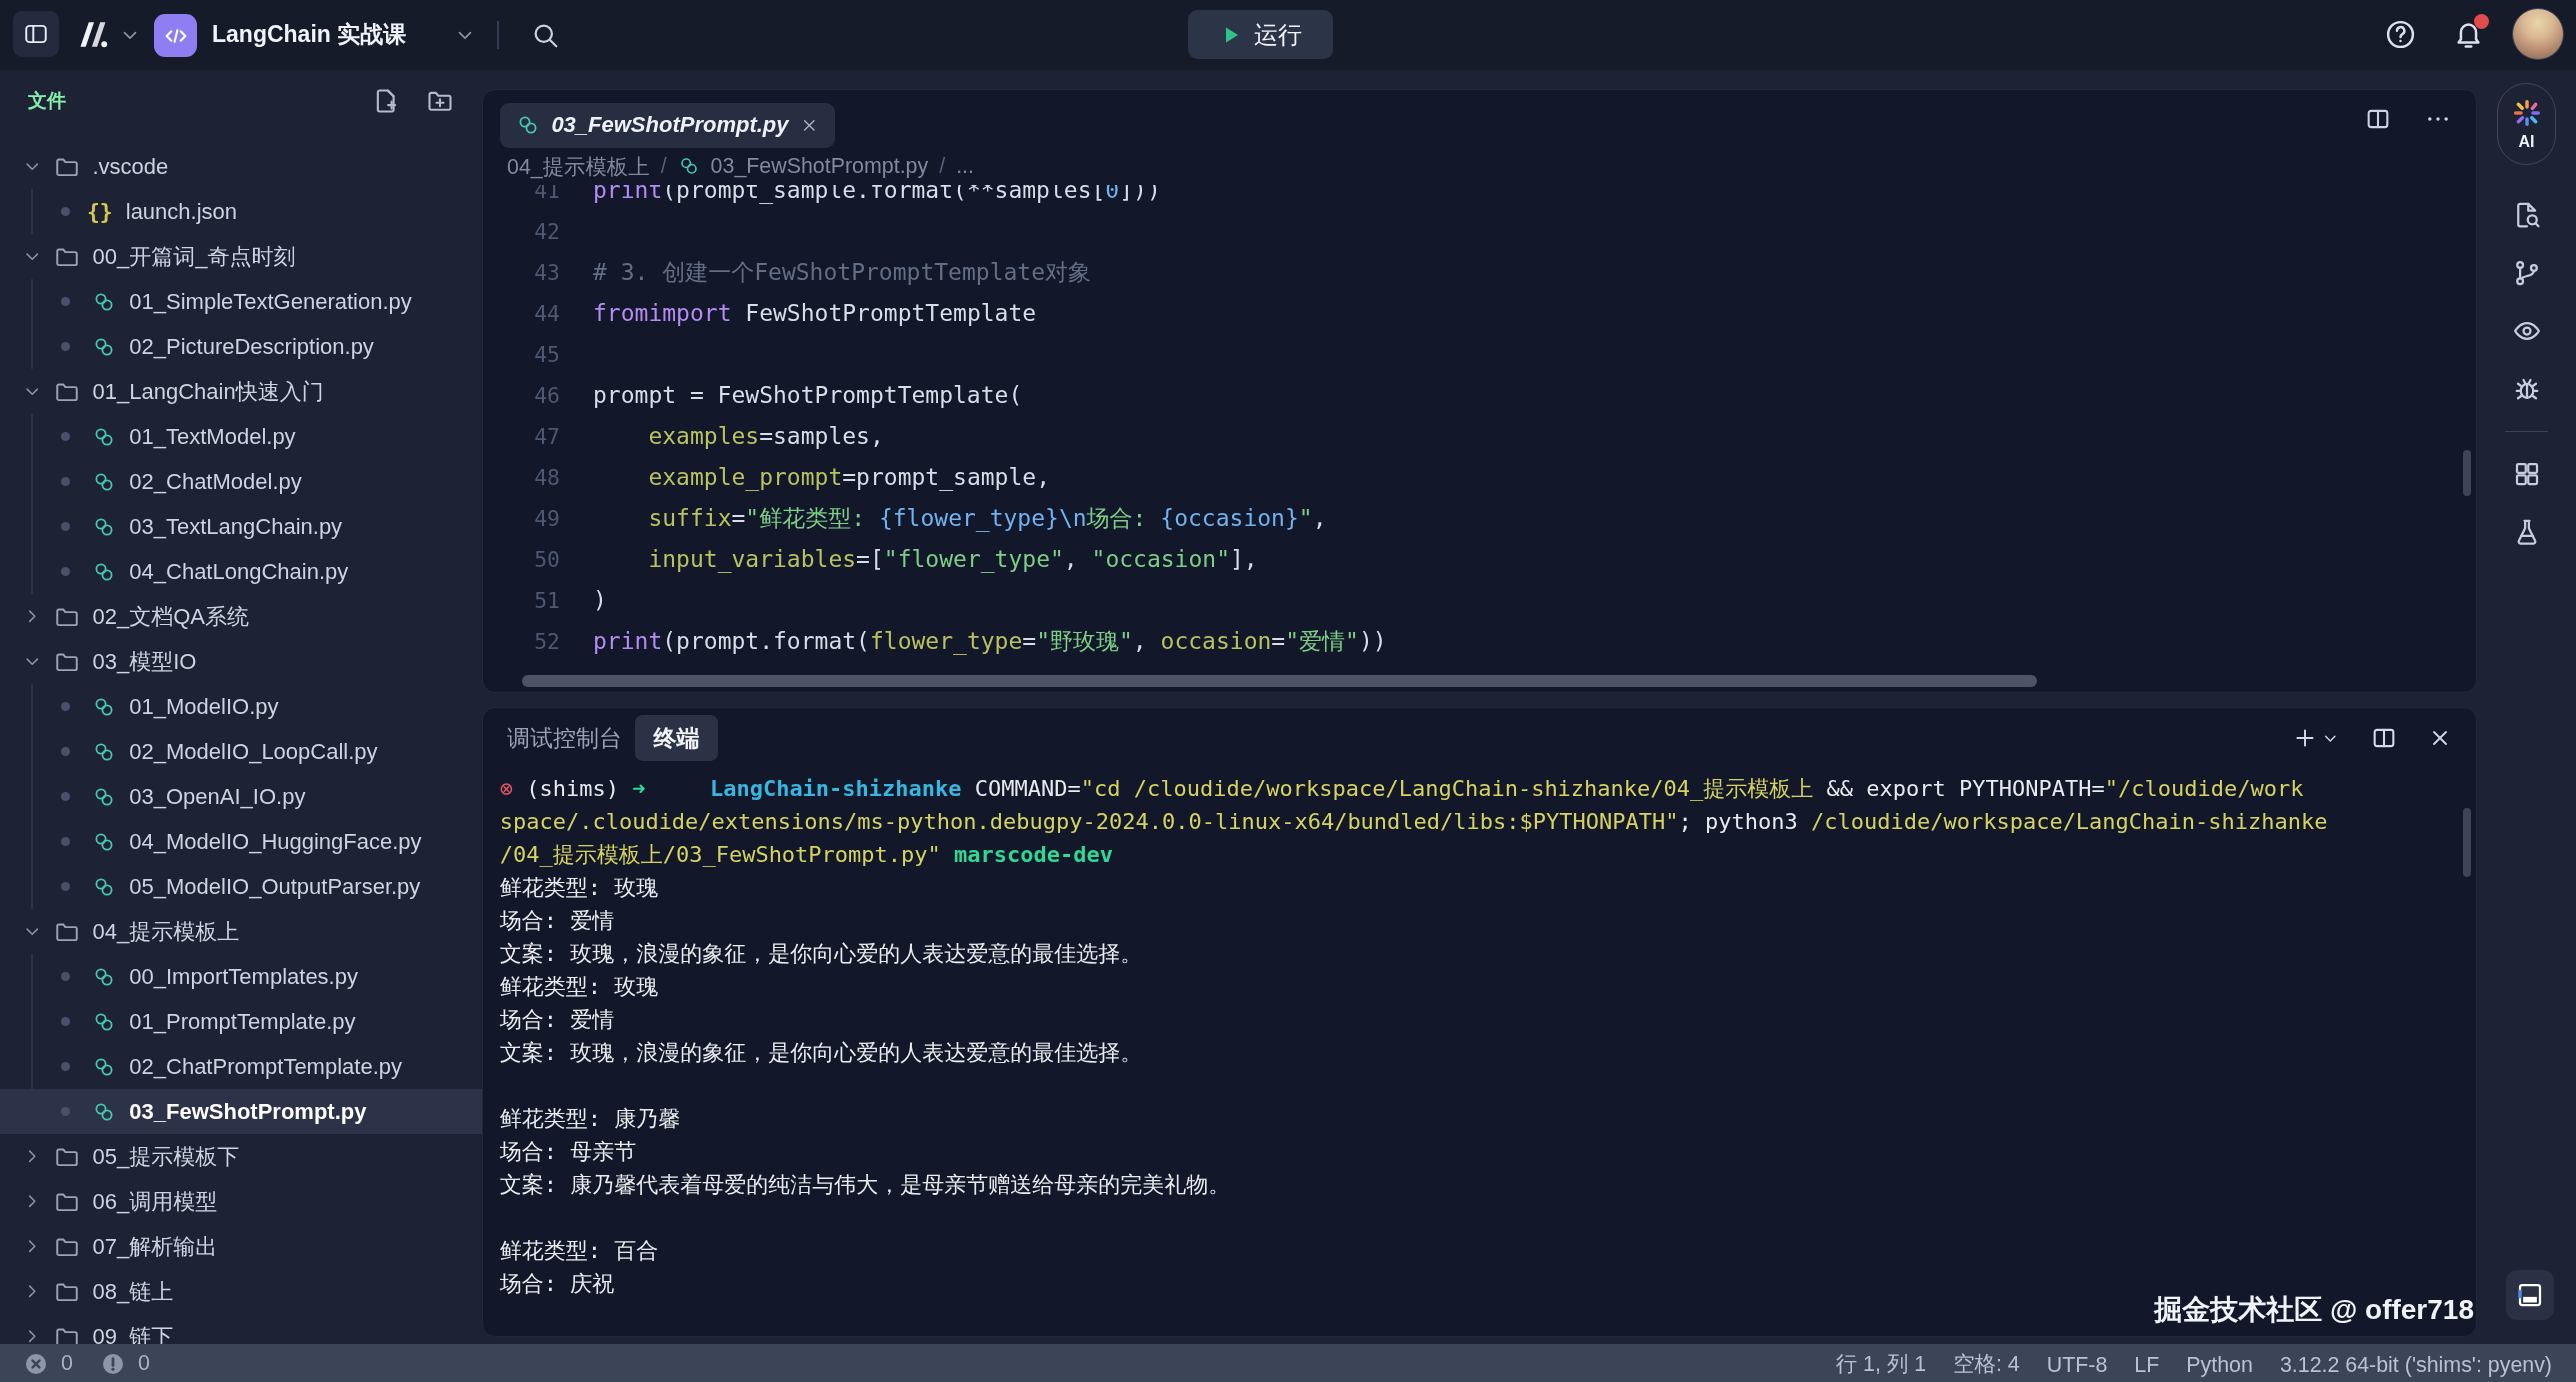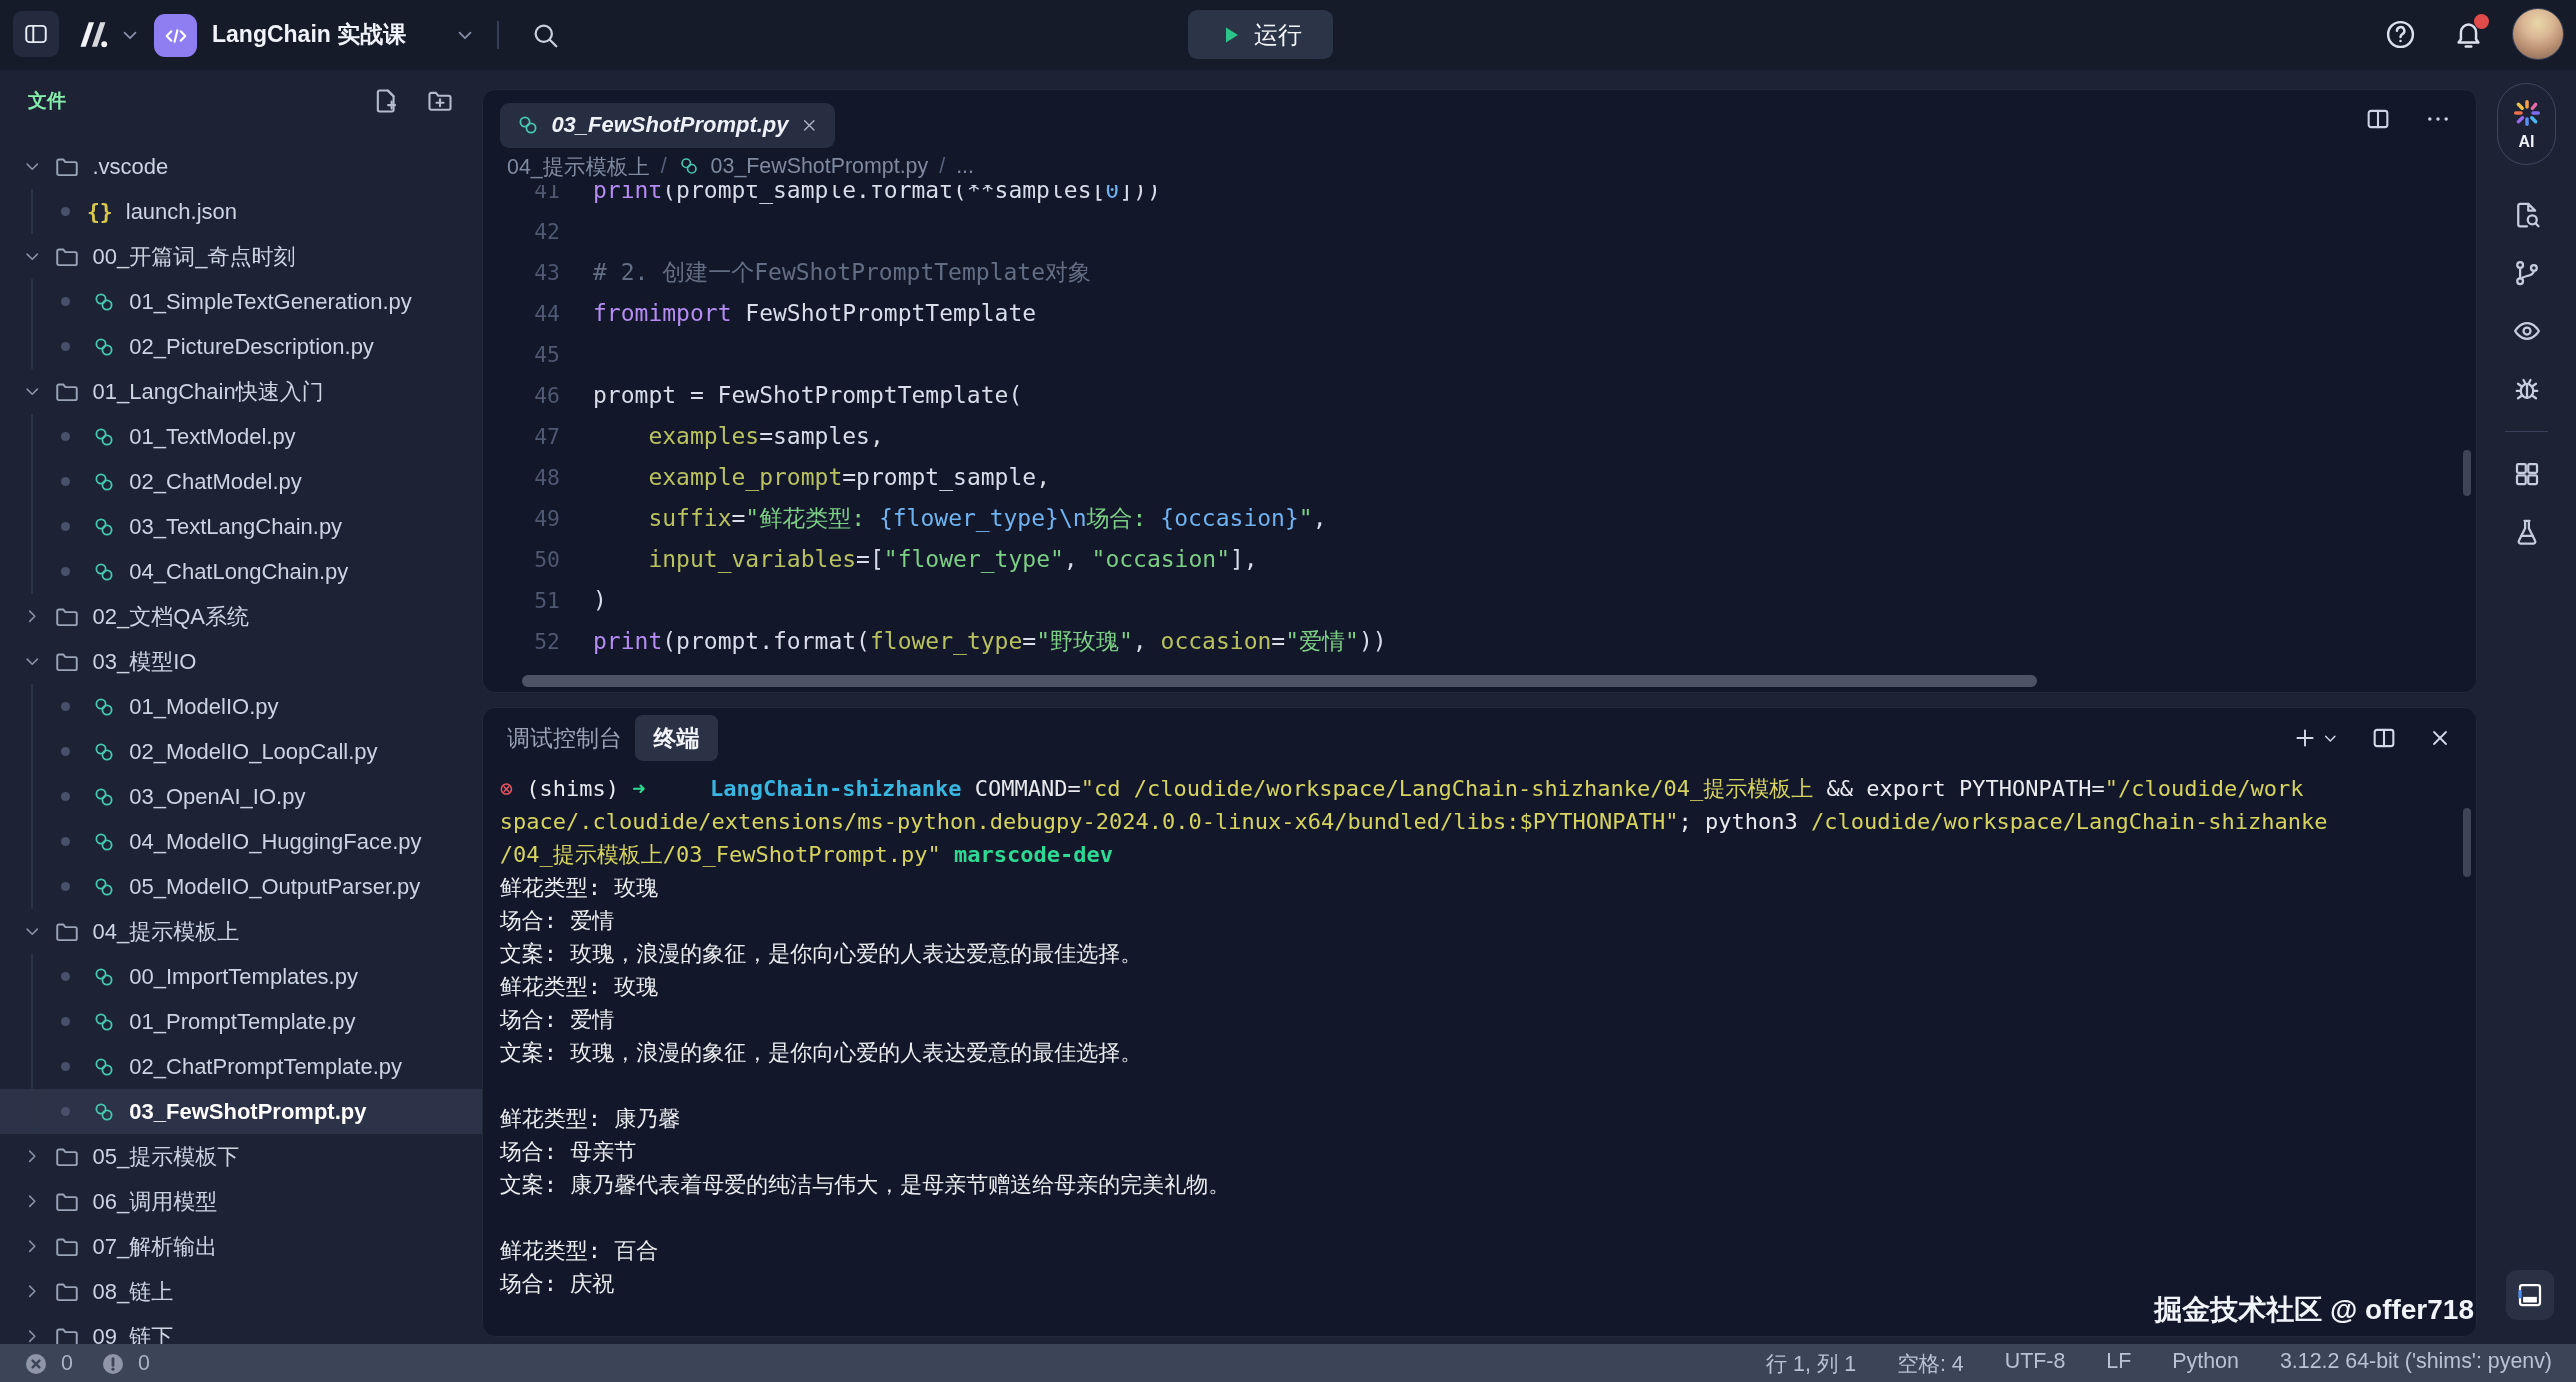--- a/index.html
+++ b/index.html
@@ -100,21 +100,21 @@
   .ab-item{height:58px;display:flex;align-items:center;justify-content:center;color:#c6cdde;}
   .ab-divider{width:43px;height:1.9px;background:#39415a;margin:13px 0;}
   .float-btn{position:absolute;right:22px;bottom:62px;width:48px;height:50px;border-radius:11px;
              background:#2a3144;display:flex;align-items:center;justify-content:center;color:#fff;}
 
   
   .statusbar{height:39px;background:var(--bgStatus);display:flex;align-items:center;
              padding:0 24px;font-size:21.4px;color:var(--statusText);}
   .st-left{display:flex;align-items:center;gap:13px;color:#9aa2b2;}
   .st-left .cnt{color:#aab2c4;margin-right:15px;}
-  .st-right{margin-left:auto;display:flex;gap:41px;white-space:nowrap;}
+  .st-right{margin-left:auto;display:flex;gap:27px;white-space:nowrap;align-items:flex-end;}
 
   .watermark{position:absolute;right:102px;bottom:53px;font-size:28px;color:#f0f3f8;font-weight:600;}
   .icon{display:inline-flex;}
 </style>
 </head>
 <body>
 
 <div class="app">
 
   <header class="topbar">
@@ -574,21 +574,21 @@
               </svg>
             </span>
             <span>03_FewShotPrompt.py</span>
             <span class="sep">/</span>
             <span>...</span>
           </div>
         <div class="code">
           <div class="code-scroll">
               <div class="cline"><span class="ln">41</span><span class="c-kw">print</span><span class="c-txt">(prompt_sample.format(**samples[</span><span class="c-num">0</span><span class="c-txt">]))</span></div>
               <div class="cline"><span class="ln">42</span></div>
-              <div class="cline"><span class="ln">43</span><span class="c-cmt"># 2. 创建一个FewShotPromptTemplate对象</span></div>
+              <div class="cline"><span class="ln">43</span><span class="c-cmt"># 3. 创建一个FewShotPromptTemplate对象</span></div>
               <div class="cline"><span class="ln">44</span><span class="c-kw">from</span><span class="c-kw">import</span><span class="c-txt"> FewShotPromptTemplate</span></div>
               <div class="cline"><span class="ln">45</span></div>
               <div class="cline"><span class="ln">46</span><span class="c-txt">prompt = FewShotPromptTemplate(</span></div>
               <div class="cline"><span class="ln">47</span><span class="c-txt">    </span><span class="c-param">examples</span><span class="c-txt">=samples,</span></div>
               <div class="cline"><span class="ln">48</span><span class="c-txt">    </span><span class="c-param">example_prompt</span><span class="c-txt">=prompt_sample,</span></div>
               <div class="cline"><span class="ln">49</span><span class="c-txt">    </span><span class="c-param">suffix</span><span class="c-txt">=</span><span class="c-str">"鲜花类型: </span><span class="c-interp">{flower_type}</span><span class="c-interp">\n</span><span class="c-str">场合: </span><span class="c-interp">{occasion}</span><span class="c-str">"</span><span class="c-txt">,</span></div>
               <div class="cline"><span class="ln">50</span><span class="c-txt">    </span><span class="c-param">input_variables</span><span class="c-txt">=[</span><span class="c-str">"flower_type"</span><span class="c-txt">, </span><span class="c-str">"occasion"</span><span class="c-txt">],</span></div>
               <div class="cline"><span class="ln">51</span><span class="c-txt">)</span></div>
               <div class="cline"><span class="ln">52</span><span class="c-kw">print</span><span class="c-txt">(prompt.format(</span><span class="c-param">flower_type</span><span class="c-txt">=</span><span class="c-str">"野玫瑰"</span><span class="c-txt">, </span><span class="c-param">occasion</span><span class="c-txt">=</span><span class="c-str">"爱情"</span><span class="c-txt">))</span></div>
             </div>

